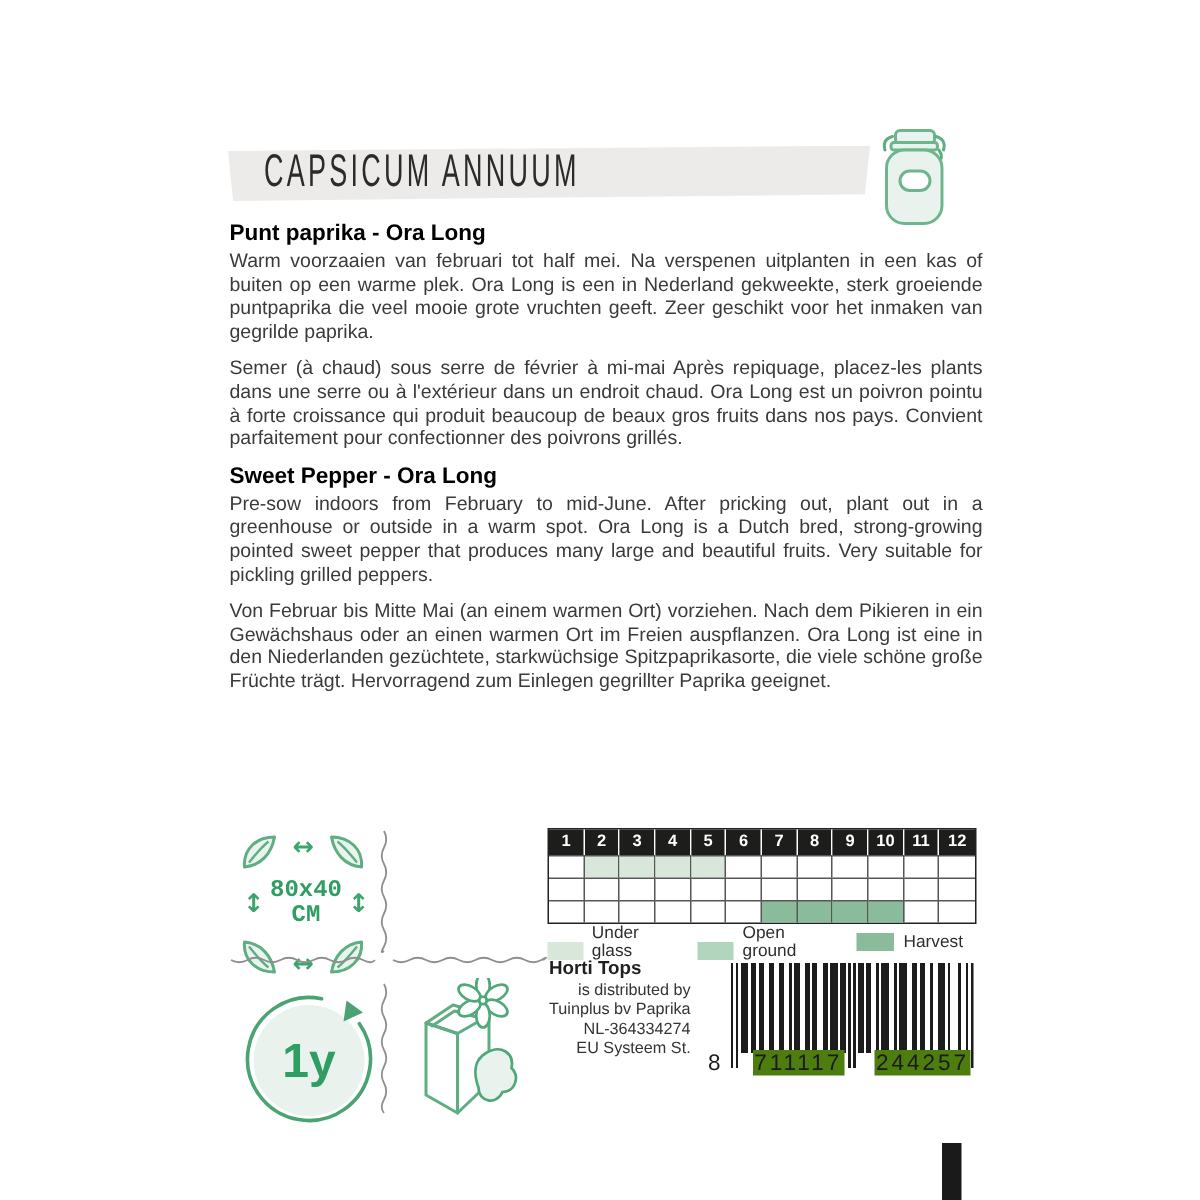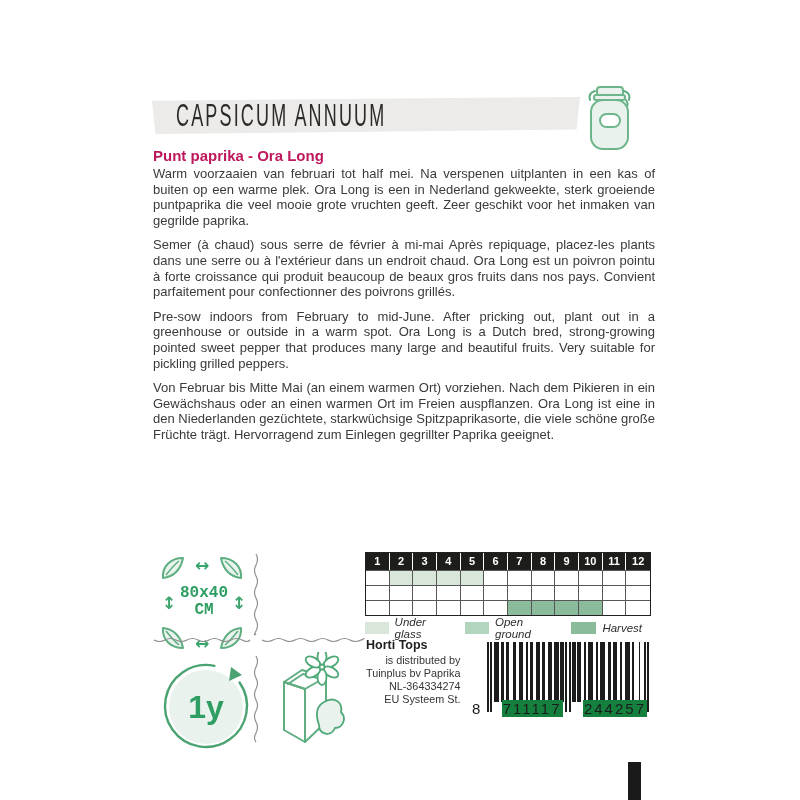--- a/index.html
+++ b/index.html
@@ -11,21 +11,21 @@
   .band{position:absolute;left:0;top:11px;width:428px;height:37px;background:#ecebe9;
         clip-path:polygon(0% 10%,100% 0%,99.2% 88%,0.8% 100%);
         display:flex;align-items:center;}
   .band-title{font-size:25px;color:#2b2b2a;letter-spacing:3px;white-space:nowrap;
         transform:scale(.72,1.22);transform-origin:0 55%;margin-left:24px;font-weight:500;}
   .jar{position:absolute;left:424px;top:-3px;}
 
   
   .sections{position:absolute;left:0;top:61px;width:503px;}
   .section{margin-bottom:9px;}
-  .section h2{font-size:15px;line-height:17px;color:#be185d;font-weight:bold;margin:0 0 2px 1px;}
+  .section h2{font-size:15px;line-height:17px;color:#000000;font-weight:bold;margin:0 0 2px 1px;}
   .section p{font-size:13px;line-height:15.6px;color:#3a3a39;text-align:justify;margin:0 0 0 1px;}
 
   
   .bottom{position:absolute;left:0;top:464px;width:503px;height:230px;}
   .icons-area{position:absolute;left:0;top:0;width:212px;height:210px;}
   .wave{position:absolute;overflow:visible;}
   .wave path{fill:none;stroke:#8f8f8f;stroke-width:1.2;}
 
   .spacing-icon{position:absolute;left:8px;top:5px;width:88px;height:100px;}
   .sp-leaf{position:absolute;width:26px;height:26px;}
@@ -41,33 +41,33 @@
   .cal-wrap{position:absolute;left:0;top:2px;width:284px;border:1.5px solid #222;}
   .cal-row{display:grid;grid-template-columns:repeat(12,1fr);}
   .cal-cell{min-width:0;}
   .cal-head-cell{background:#1d1d1b;color:#fff;font-weight:bold;font-size:11px;text-align:center;
                  height:17px;line-height:17px;border-right:1px solid #fff;}
   .cal-head-cell:last-child{border-right:none;}
   .cal-data-cell{height:14px;border-top:1px solid #565656;border-right:1px solid #565656;}
   .cal-data-cell:last-child{border-right:none;}
 
   .legend{position:absolute;left:0;top:66px;display:flex;align-items:center;}
-  .legend-item{display:flex;align-items:center;margin-right:13px;font-style:italic;}
+  .legend-item{display:flex;align-items:flex-end;margin-right:13px;}
   .legend-swatch{width:25px;height:12px;margin-right:6px;}
   .legend-label{font-size:11.5px;color:#2e2e2d;}
 
   .distributor{position:absolute;left:1px;top:88px;}
   .dist-name{font-size:12.5px;font-weight:bold;color:#1f1f1e;margin-bottom:2px;}
   .dist-line{font-size:10.8px;line-height:13px;color:#343433;text-align:right;}
 
   .barcode{position:absolute;left:106px;top:92px;width:178px;}
   .bc-bars{display:block;margin-left:16px;width:162px;height:70px;fill:#1c1c1c;shape-rendering:crispEdges;}
   .bc-digits{display:flex;justify-content:space-between;width:176px;margin-top:-12px;
              font-size:15px;color:#1b1b1b;position:relative;}
-  .bc-digits span{background:#15803d;letter-spacing:2px;padding:0 1px;}
+  .bc-digits span{background:#4d7c0f;letter-spacing:2px;padding:0 1px;}
   .bc-prefix{letter-spacing:0 !important;background:transparent !important;}
 
   .print-mark{position:absolute;left:628px;top:762px;width:13px;height:38px;background:#1a1a1a;}
 
   .icon-stroke{stroke:#5fae82;fill:none;stroke-width:2;stroke-linecap:round;stroke-linejoin:round;}
   .icon-fill{fill:#e9f2ec;}
 </style>
 </head>
 <body>
 
@@ -86,20 +86,21 @@
 
   <div class="sections">
     <div class="section">
       <h2>Punt paprika - Ora Long</h2>
       <p>Warm voorzaaien van februari tot half mei. Na verspenen uitplanten in een kas of buiten op een warme plek. Ora Long is een in Nederland gekweekte, sterk groeiende puntpaprika die veel mooie grote vruchten geeft. Zeer geschikt voor het inmaken van gegrilde paprika.</p>
     </div>
     <div class="section">
       <p>Semer (à chaud) sous serre de février à mi-mai Après repiquage, placez-les plants dans une serre ou à l'extérieur dans un endroit chaud. Ora Long est un poivron pointu à forte croissance qui produit beaucoup de beaux gros fruits dans nos pays. Convient parfaitement pour confectionner des poivrons grillés.</p>
     </div>
     <div class="section">
+      <h2>Sweet Pepper - Ora Long</h2>
       <p>Pre-sow indoors from February to mid-June. After pricking out, plant out in a greenhouse or outside in a warm spot. Ora Long is a Dutch bred, strong-growing pointed sweet pepper that produces many large and beautiful fruits. Very suitable for pickling grilled peppers.</p>
     </div>
     <div class="section">
       <p>Von Februar bis Mitte Mai (an einem warmen Ort) vorziehen. Nach dem Pikieren in ein Gewächshaus oder an einen warmen Ort im Freien auspflanzen. Ora Long ist eine in den Niederlanden gezüchtete, starkwüchsige Spitzpaprikasorte, die viele schöne große Früchte trägt. Hervorragend zum Einlegen gegrillter Paprika geeignet.</p>
     </div>
   </div>
 
   <div class="bottom">
 
     <div class="icons-area">

